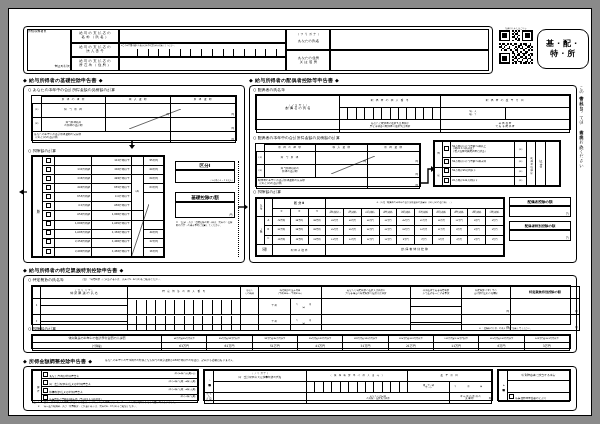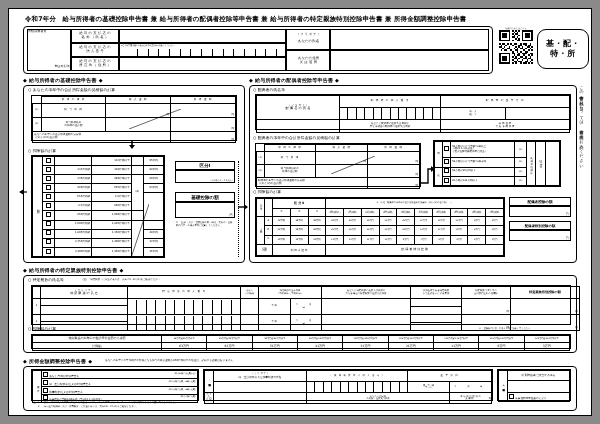--- a/index.html
+++ b/index.html
@@ -34,23 +34,20 @@
   .stampline{font-size:8px;font-weight:bold;letter-spacing:0.5px;line-height:1.25;}
   .numgrid{display:flex;height:100%;align-items:stretch;}
   .numgrid > i{flex:1;border-right:0.6px solid #000;display:block;}
   .numgrid > i:last-child{border-right:none;}
 </style>
 </head>
 <body>
 
 <div class="page">
 
-  <div class="t" style="left:16px;top:5px;width:552px;height:11px;display:flex;align-items:center;">
-    <span class="title">令和7年分　給与所得者の基礎控除申告書 兼 給与所得者の配偶者控除等申告書 兼 給与所得者の特定親族特別控除申告書 兼 所得金額調整控除申告書</span>
-  </div>
 
   <div class="bx rnd" style="left:14px;top:17px;width:470px;height:48px;"></div>
 
   <div class="bx" style="left:18px;top:20px;width:44px;height:42px;"></div>
   <div class="t lbl" style="left:19px;top:21px;width:42px;font-size:3px;text-align:left;">所轄税務署長</div>
   <div class="t lbl" style="left:19px;top:55.5px;width:42px;font-size:3px;text-align:right;">市区町村長</div>
 
   <div class="bx" style="left:62px;top:20px;width:48px;height:14px;"></div>
   <div class="t lbl ctr" style="left:63px;top:20px;width:46px;height:14px;">
     <span style="white-space:pre-line;">給 与 の 支 払 者 の

